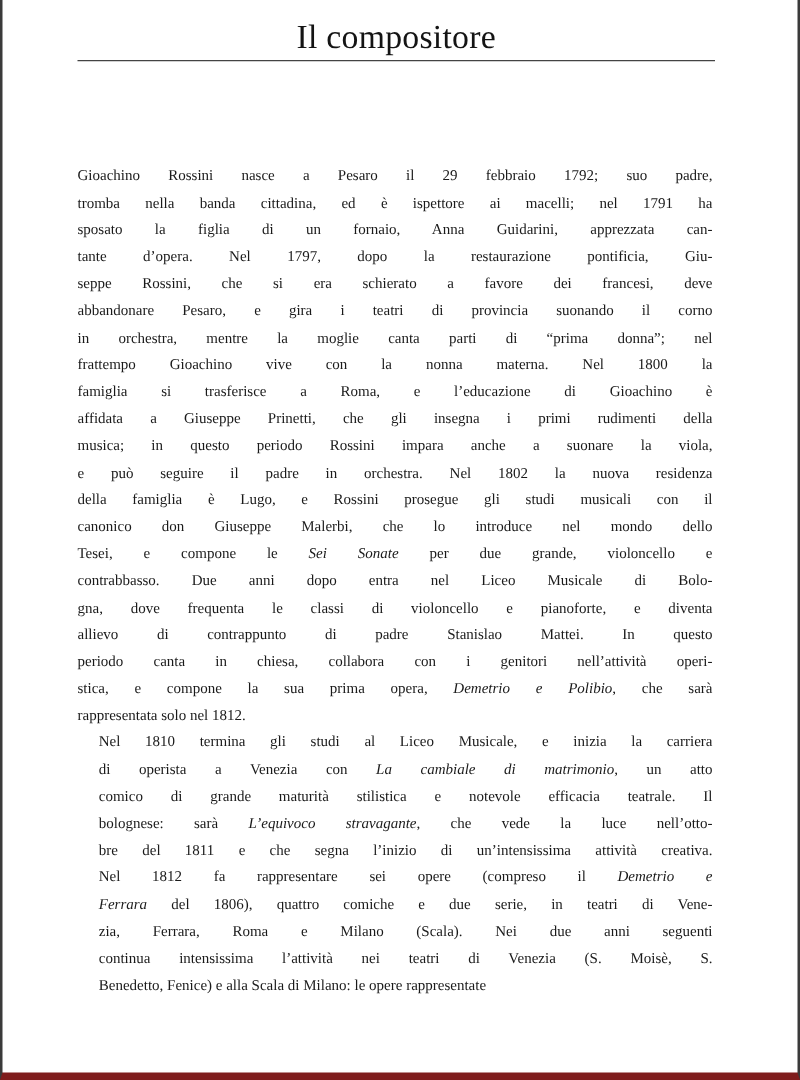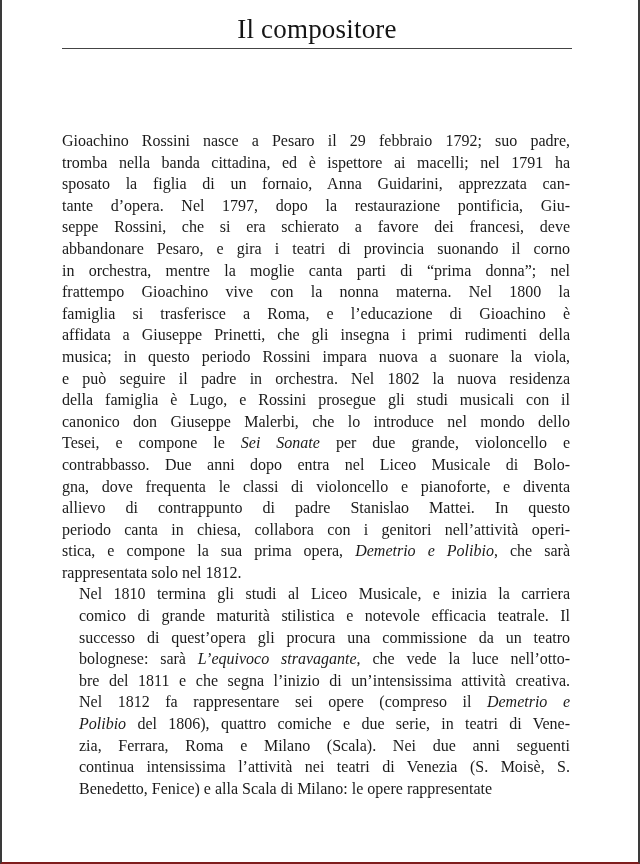--- a/index.html
+++ b/index.html
@@ -3,21 +3,21 @@
 <meta charset="utf-8">
 <style>
   html, body { margin: 0; padding: 0; background: #ffffff; }
   body { width: 640px; height: 864px; overflow: hidden; }
   .page {
     position: relative;
     width: 640px; height: 864px;
     box-sizing: border-box;
     border-left: 2px solid #3a3a3a;
     border-right: 2px solid #3a3a3a;
-    border-bottom: 2px solid #7f1d1d;
+    border-bottom: 6px solid #7f1d1d;
     background: #ffffff;
     font-family: "Liberation Serif", "DejaVu Serif", serif;
     color: #1a1a1a;
   }
   .header {
     position: absolute;
     left: 60px; width: 510px; top: 12px;
     text-align: center;
   }
   .title {
@@ -27,21 +27,21 @@
     color: #141414;
   }
   .rule {
     position: absolute;
     left: 60px; width: 510px; top: 48px;
     height: 0; border-top: 1.5px solid #444;
   }
   .body {
     position: absolute;
     left: 60px; width: 508px; top: 130px;
-    font-size: 16px;
+    font-size: 12px;
     line-height: 21.6px;
     text-align: justify;
     hyphens: manual;
   }
   .body p { margin: 0; }
   .body p + p { text-indent: 17px; }
   .line { display: block; text-align: justify; text-align-last: justify; white-space: nowrap; }
   .line.last { text-align-last: left; }
   em { font-style: italic; }
 </style>
@@ -59,38 +59,38 @@
         <span class="line"><span>Gioachino Rossini nasce a Pesaro il 29 febbraio 1792; suo padre,</span></span>
         <span class="line"><span>tromba nella banda cittadina, ed è ispettore ai macelli; nel 1791 ha</span></span>
         <span class="line"><span>sposato la figlia di un fornaio, Anna Guidarini, apprezzata can-</span></span>
         <span class="line"><span>tante d’opera. Nel 1797, dopo la restaurazione pontificia, Giu-</span></span>
         <span class="line"><span>seppe Rossini, che si era schierato a favore dei francesi, deve</span></span>
         <span class="line"><span>abbandonare Pesaro, e gira i teatri di provincia suonando il corno</span></span>
         <span class="line"><span>in orchestra, mentre la moglie canta parti di “prima donna”; nel</span></span>
         <span class="line"><span>frattempo Gioachino vive con la nonna materna. Nel 1800 la</span></span>
         <span class="line"><span>famiglia si trasferisce a Roma, e l’educazione di Gioachino è</span></span>
         <span class="line"><span>affidata a Giuseppe Prinetti, che gli insegna i primi rudimenti della</span></span>
-        <span class="line"><span>musica; in questo periodo Rossini impara nuova a suonare la viola,</span></span>
+        <span class="line"><span>musica; in questo periodo Rossini impara anche a suonare la viola,</span></span>
         <span class="line"><span>e può seguire il padre in orchestra. Nel 1802 la nuova residenza</span></span>
         <span class="line"><span>della famiglia è Lugo, e Rossini prosegue gli studi musicali con il</span></span>
         <span class="line"><span>canonico don Giuseppe Malerbi, che lo introduce nel mondo dello</span></span>
         <span class="line"><span>Tesei, e compone le </span><em>Sei Sonate</em><span> per due grande, violoncello e</span></span>
         <span class="line"><span>contrabbasso. Due anni dopo entra nel Liceo Musicale di Bolo-</span></span>
         <span class="line"><span>gna, dove frequenta le classi di violoncello e pianoforte, e diventa</span></span>
         <span class="line"><span>allievo di contrappunto di padre Stanislao Mattei. In questo</span></span>
         <span class="line"><span>periodo canta in chiesa, collabora con i genitori nell’attività operi-</span></span>
         <span class="line"><span>stica, e compone la sua prima opera, </span><em>Demetrio e Polibio</em><span>, che sarà</span></span>
         <span class="line last"><span>rappresentata solo nel 1812.</span></span>
       </p>
     <p>
         <span class="line" style="text-indent: 17px;"><span>Nel 1810 termina gli studi al Liceo Musicale, e inizia la carriera</span></span>
+        <span class="line"><span>di operista a Venezia con </span><em>La cambiale di matrimonio</em><span>, un atto</span></span>
         <span class="line"><span>comico di grande maturità stilistica e notevole efficacia teatrale. Il</span></span>
-        <span class="line"><span>successo di quest’opera gli procura una commissione da un teatro</span></span>
         <span class="line"><span>bolognese: sarà </span><em>L’equivoco stravagante</em><span>, che vede la luce nell’otto-</span></span>
         <span class="line"><span>bre del 1811 e che segna l’inizio di un’intensissima attività creativa.</span></span>
         <span class="line"><span>Nel 1812 fa rappresentare sei opere (compreso il </span><em>Demetrio e</em></span>
-        <span class="line"><em>Polibio</em><span> del 1806), quattro comiche e due serie, in teatri di Vene-</span></span>
+        <span class="line"><em>Ferrara</em><span> del 1806), quattro comiche e due serie, in teatri di Vene-</span></span>
         <span class="line"><span>zia, Ferrara, Roma e Milano (Scala). Nei due anni seguenti</span></span>
         <span class="line"><span>continua intensissima l’attività nei teatri di Venezia (S. Moisè, S.</span></span>
         <span class="line last"><span>Benedetto, Fenice) e alla Scala di Milano: le opere rappresentate</span></span>
       </p>
   </div>
 </div>
 
 </body></html>

